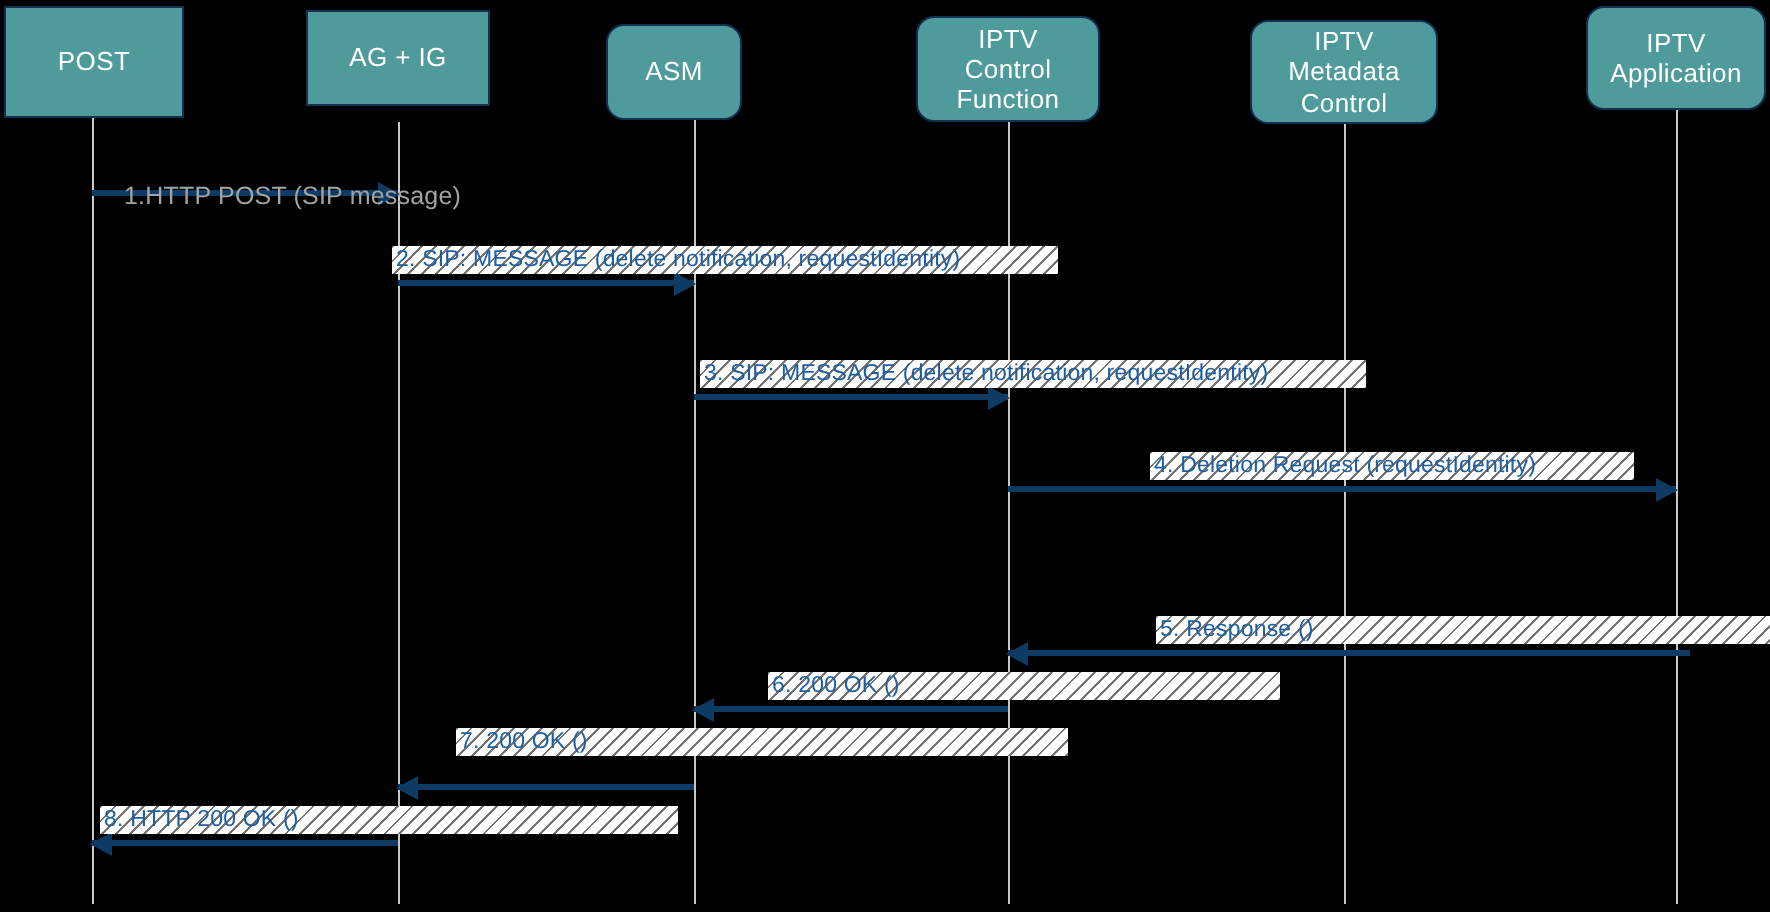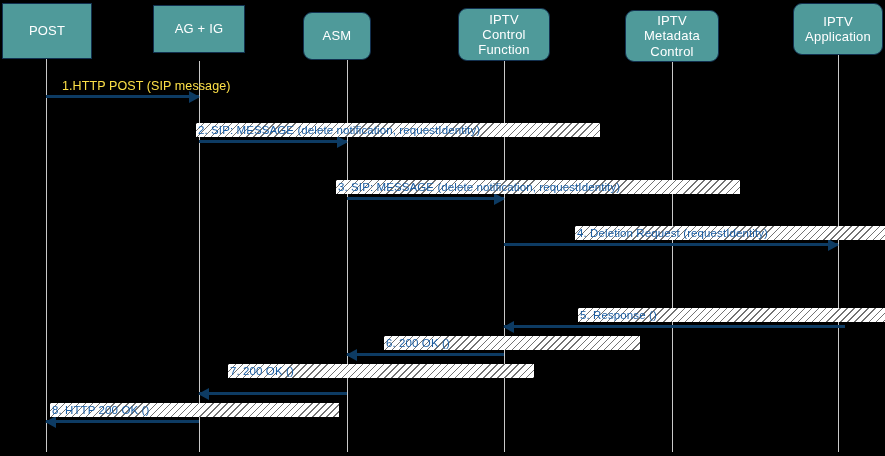--- a/index.html
+++ b/index.html
@@ -80,24 +80,25 @@
     background-color:#ffffff;
     background-image:
       repeating-linear-gradient(135deg,
         rgba(0,0,0,.55) 0px, rgba(0,0,0,.55) 1px,
         rgba(255,255,255,0) 1px, rgba(255,255,255,0) 5px);
     z-index:5;
   }
   .msg .label.plain{
     background-color:transparent;
     background-image:none;
-    color:#fde047;
+    color:#a3a3a3;
     font-size:12.5px;
+    margin-top:12px;
   }
-  .msg .label.wide{ padding-right:120px; }
+  .msg .label.wide{ padding-right:49px; }
   .msg .label.wide2{ padding-right:190px;text-align:center; }
   .msg .label.wide3{ padding-right:240px; }
 </style>
 </head>
 <body>
 
 <div id="diagram">
   <div id="lifelines">
       <div class="lifeline" style="left: 46px; top: 59px; height: 393px;"></div>
       <div class="lifeline" style="left: 199px; top: 61px; height: 391px;"></div>
@@ -142,21 +143,21 @@
         <div class="head"></div>
       </div>
       <div class="msg" style="left: 0px; top: 0px;">
         <div class="label wide" style="position: absolute; left: 196px; top: 123px; bottom: auto;">2. SIP: MESSAGE (delete notification, requestIdentity)</div>
       </div>
       <div class="msg to-right" style="left: 347px; width: 157px; top: 197px;">
         <div class="line"></div>
         <div class="head"></div>
       </div>
       <div class="msg" style="left: 0px; top: 0px;">
-        <div class="label wide" style="position: absolute; left: 336px; top: 180px; bottom: auto;">3. SIP: MESSAGE (delete notification, requestIdentity)</div>
+        <div class="label wide" style="position: absolute; left: 350px; top: 180px; bottom: auto;">3. SIP: MESSAGE (delete notification, requestIdentity)</div>
       </div>
       <div class="msg to-right" style="left: 504px; width: 334px; top: 243px;">
         <div class="line"></div>
         <div class="head"></div>
       </div>
       <div class="msg" style="left: 0px; top: 0px;">
         <div class="label wide" style="position: absolute; left: 575px; top: 226px; bottom: auto;">4. Deletion Request (requestIdentity)</div>
       </div>
       <div class="msg to-left" style="left: 504px; width: 341px; top: 325px;">
         <div class="line"></div>

